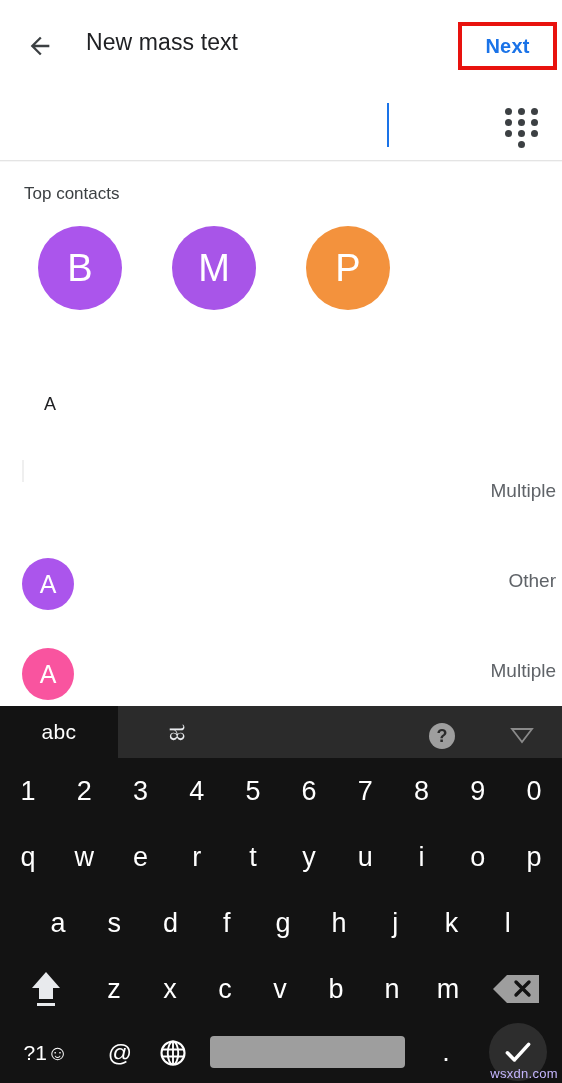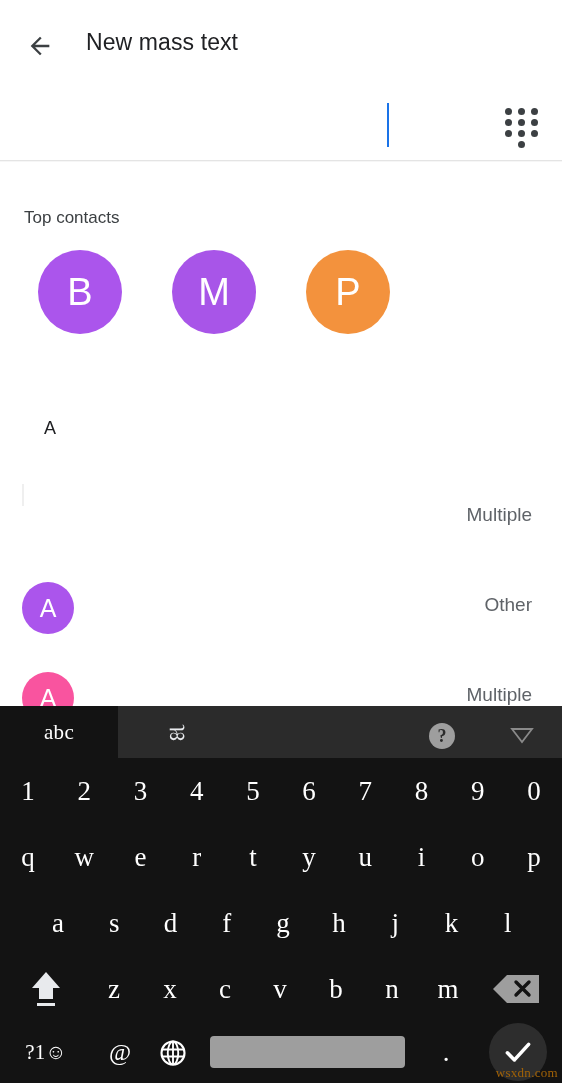--- a/index.html
+++ b/index.html
@@ -79,21 +79,21 @@
   }
 
   .divider {
     position: absolute; left: 0; top: 160px; width: 562px; height: 2px;
     background: linear-gradient(to bottom, rgba(0,0,0,.14), rgba(0,0,0,0));
   }
 
   
   .contacts {
     position: absolute; left: 0; top: 162px; width: 562px; height: 544px;
-    background: #ffffff; overflow: hidden; margin-top: 24px;
+    background: #ffffff; overflow: hidden;
   }
   .section-title {
     position: absolute; left: 24px; top: 22px;
     font-size: 17px; color: #3c4043;
   }
   .top-avatars { position: absolute; left: 0; top: 60px; width: 562px; height: 100px; }
   .avatar {
     position: absolute; border-radius: 50%;
     display: flex; align-items: center; justify-content: center;
     color: #ffffff; font-weight: 400;
@@ -116,33 +116,32 @@
     width: 52px; height: 52px; font-size: 25px; left: 22px; top: 8px;
   }
   .av-blank { background: #ffffff !important; }
   .row-name {
     position: absolute; left: 92px; top: 14px;
     font-size: 18px; color: #202124;
     
     color: #ffffff;
   }
   .row-meta {
-    position: absolute; right: 30px; top: 20px;
+    position: absolute; right: 6px; top: 20px;
     font-size: 19px; color: #5f6368;
   }
   .row-stub {
     position: absolute; left: 22px; top: 0px;
     width: 2px; height: 22px; background: #efefef;
   }
 
   
   .keyboard {
     position: absolute; left: 0; top: 706px; width: 562px; height: 377px;
     background: #131313;
-    font-family: Liberation Serif, serif;
   }
   .kb-toolbar {
     position: absolute; left: 0; top: 0; width: 562px; height: 52px;
     background: #2b2b2b;
   }
   .tab-abc {
     position: absolute; left: 0; top: 0; width: 118px; height: 52px;
     background: #131313;
     display: flex; align-items: center; justify-content: center;
     color: #ffffff; font-size: 21px; letter-spacing: .3px;
@@ -205,37 +204,40 @@
     display: flex; align-items: center; justify-content: center;
     color: #ffffff; font-size: 27px;
   }
   .enter-key {
     position: absolute; left: 489px; top: 1px; width: 58px; height: 58px;
     border-radius: 50%; background: #2d2d2d;
     display: flex; align-items: center; justify-content: center;
   }
   .watermark {
     position: absolute; right: 4px; bottom: 2px;
-    font-size: 13px; color: #a16207; letter-spacing: .3px; margin-left: 28px;
+    font-size: 13px; color: #c4b5fd; letter-spacing: .3px; margin-left: 28px;
   }
 </style>
 </head>
 <body>
 
 <div class="screen">
 
   <div class="appbar">
     <div class="back-btn">
       <span>
         <svg width="28" height="28" viewBox="0 0 24 24">
           <path d="M20 11H7.8l5.6-5.6L12 4l-8 8 8 8 1.4-1.4L7.8 13H20z" fill="#3c4043"></path>
         </svg>
       </span>
     </div>
     <div class="app-title">New mass text</div>
+    <div class="next-wrap">
+      <span class="next-label">Next</span>
+    </div>
   </div>
 
   <div class="caret"></div>
 
   <div class="dialpad">
     <i style="left:0px;top:0px"></i>
       <i style="left:13px;top:0px"></i>
       <i style="left:26px;top:0px"></i>
     <i style="left:0px;top:11px"></i>
       <i style="left:13px;top:11px"></i>

